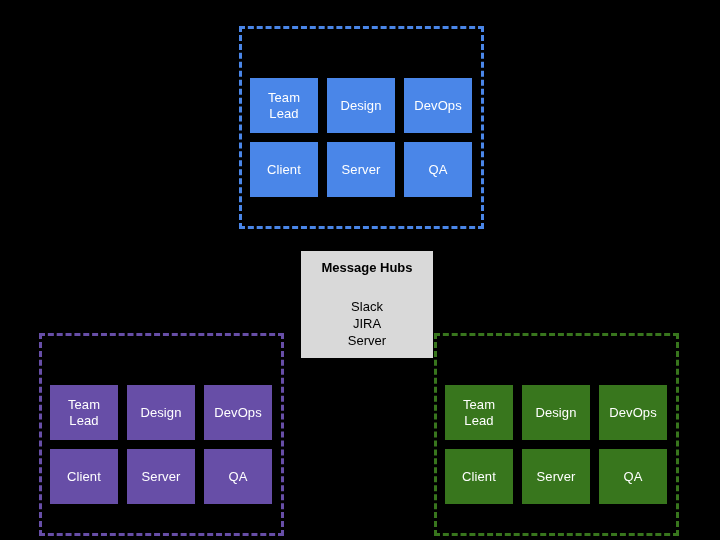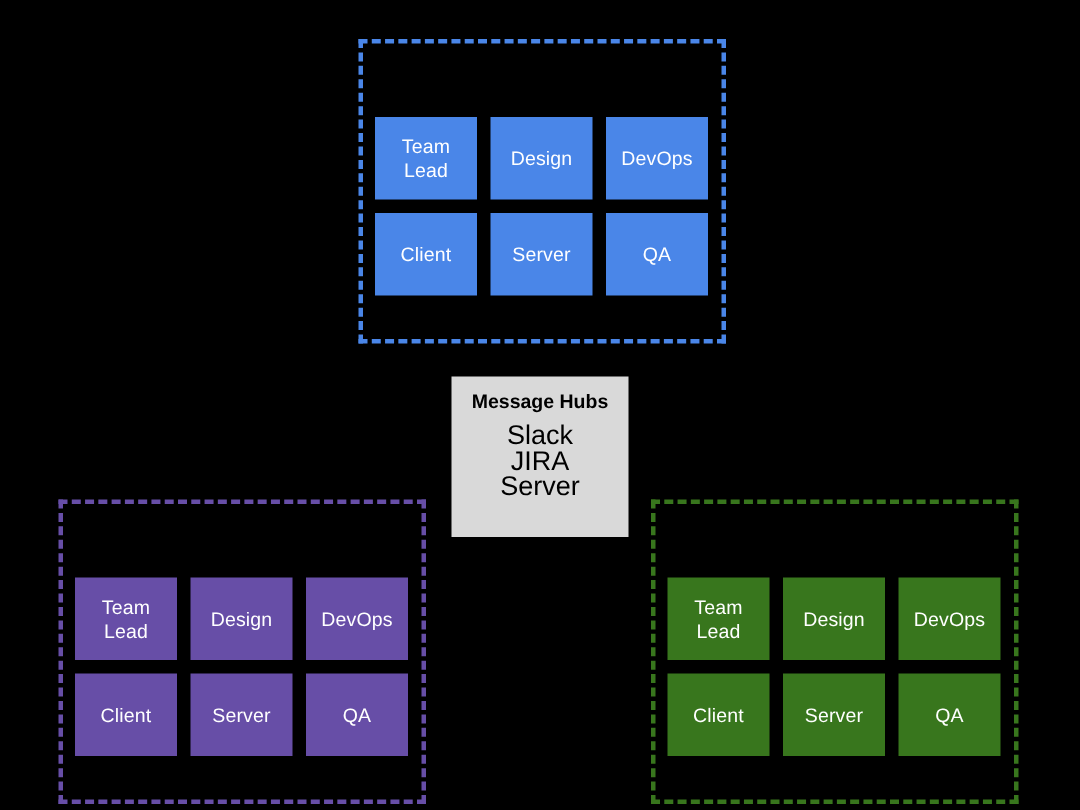--- a/index.html
+++ b/index.html
@@ -88,42 +88,42 @@
 
   .tile-blue   { background: #4a86e8; }
   .tile-purple { background: #674ea7; }
   .tile-green  { background: #38761d; }
 
   
   .hub-card {
     position: absolute;
     left: 301px;
     top: 251px;
-    width: 118px;
+    width: 132px;
     height: 107px;
     background: #d9d9d9;
     box-sizing: border-box;
     display: flex;
     flex-direction: column;
     align-items: center;
     padding-top: 9px;
   }
 
   .hub-title {
     color: #000000;
     font-size: 13px;
     font-weight: bold;
     line-height: 16px;
     text-align: center;
   }
 
   .hub-list {
-    margin-top: 6px;
+    margin-top: 22px;
     color: #000000;
-    font-size: 18px;
+    font-size: 13px;
     line-height: 17px;
     text-align: center;
   }
 
   .hub-list-item {
     display: block;
   }
 </style>
 </head>
 <body>

